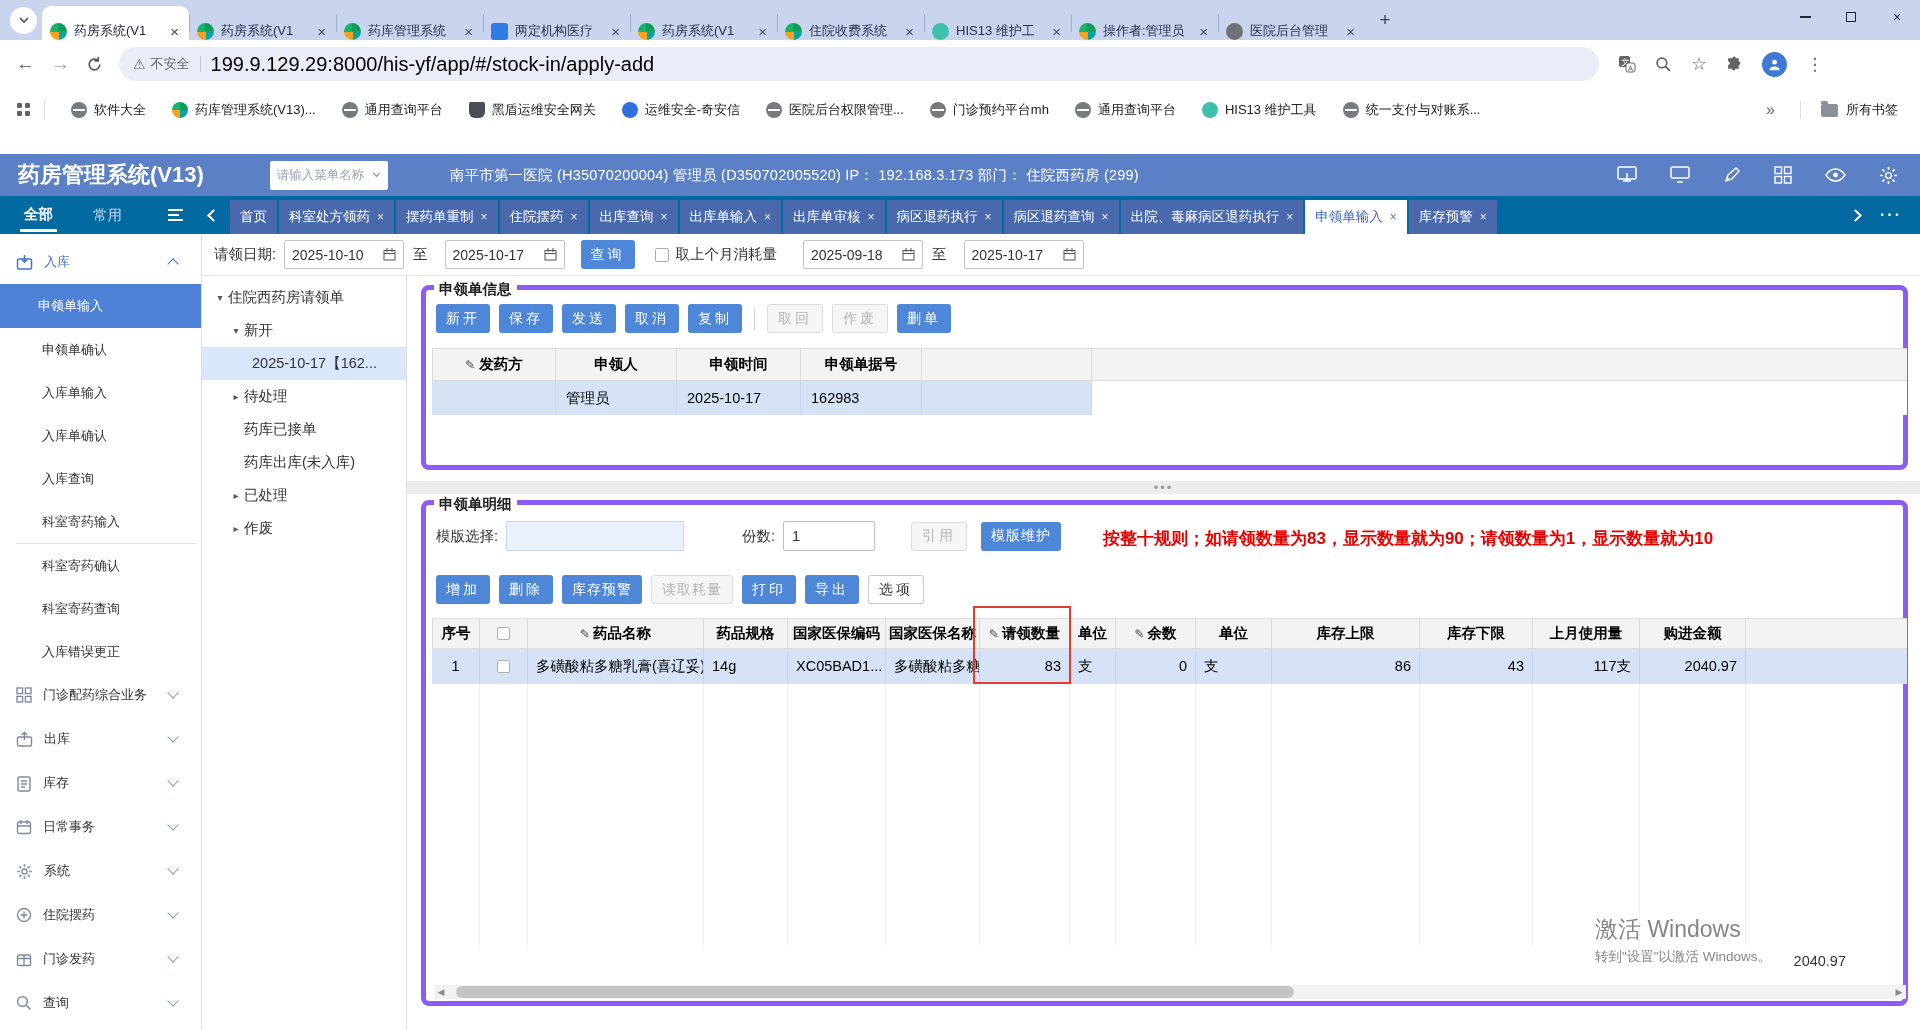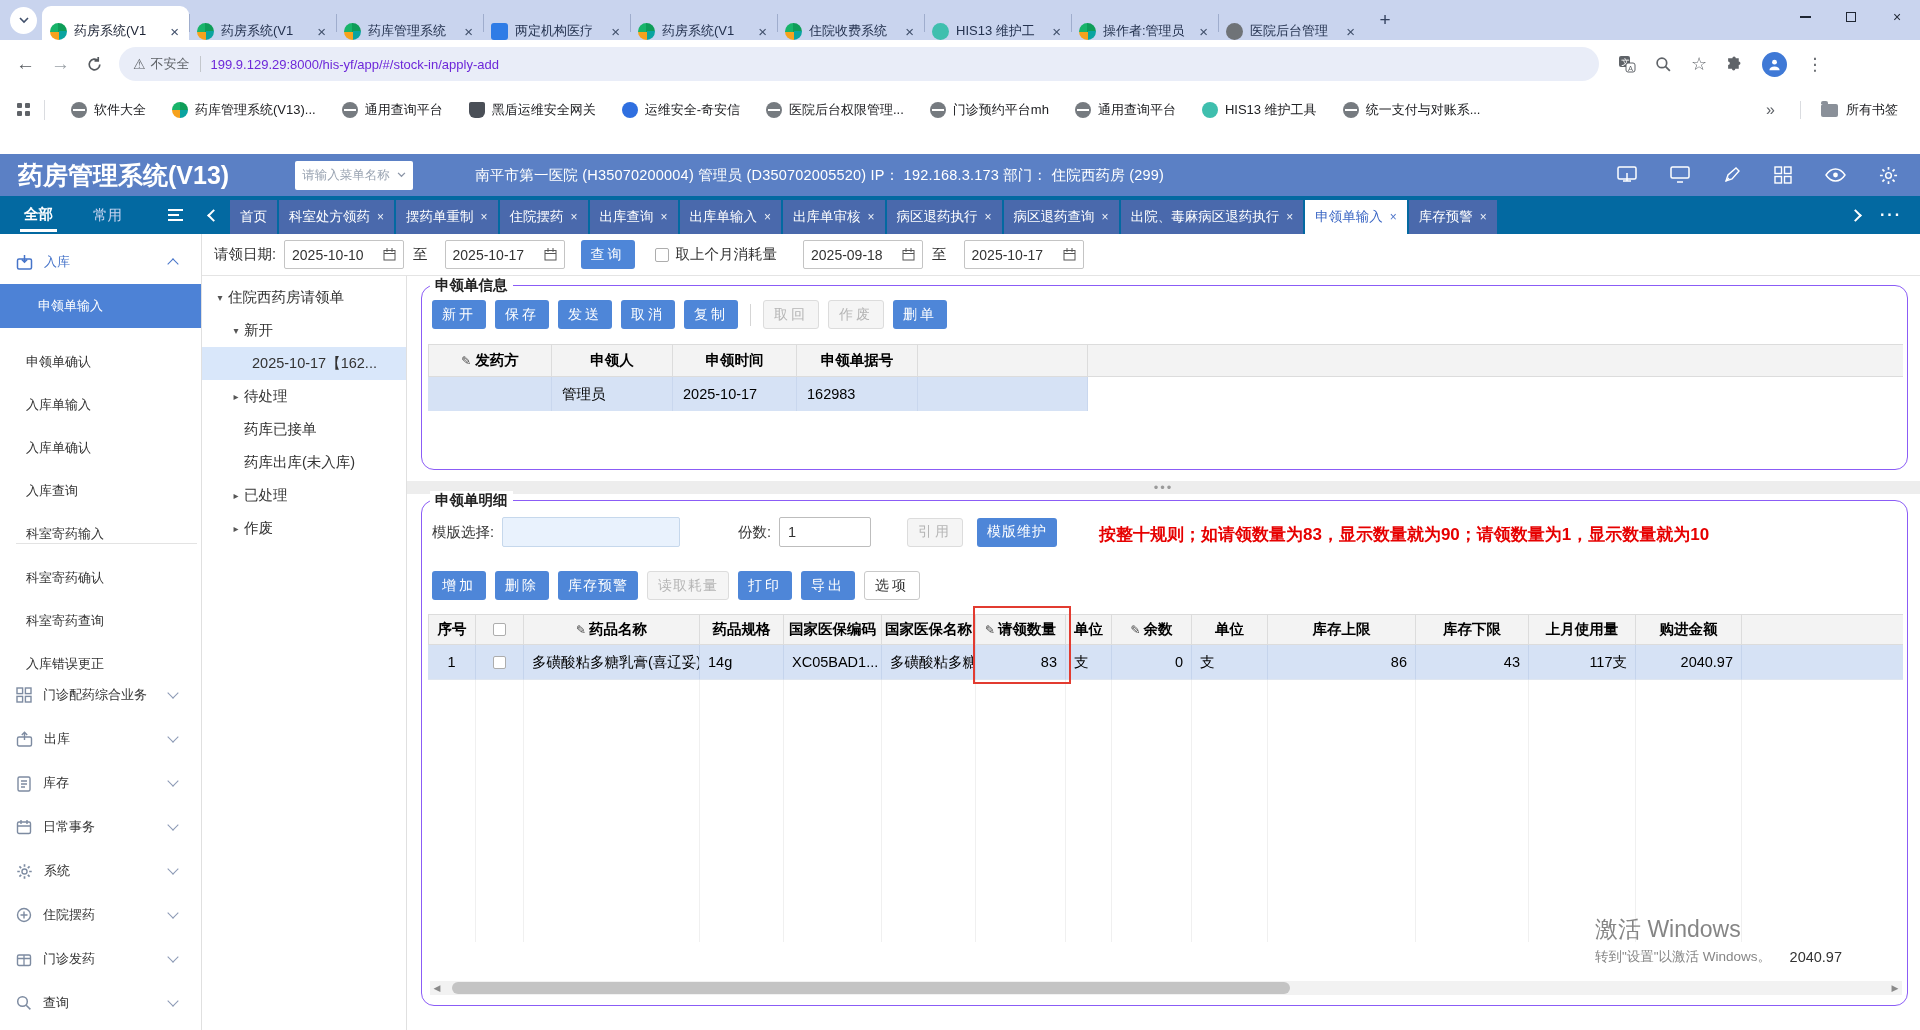--- a/index.html
+++ b/index.html
@@ -27,21 +27,21 @@
   .max-glyph { width:10px;height:10px;border:1.2px solid #1f2633; }
 
   
   .toolbar { position:absolute; left:0; top:40px; width:1920px; height:48px; background:#fff; display:flex; align-items:center; }
   .navic { font-size:19px; color:#55595e; margin-left:16px; }
   .navic.dim { color:#9aa0a6; }
   .omnibox { margin-left:16px; width:1480px; height:34px; background:#e9edf8; border-radius:17px; display:flex; align-items:center; padding:0 14px; }
   .sec { display:flex; align-items:center; color:#5f6368; font-size:13px; gap:5px; }
   .sec .warn { font-size:14px; }
   .odiv { width:1px; height:16px; background:#c3c7cc; margin:0 10px; }
-  .url { font-size:13px; color:#6d28d9; }
+  .url { font-size:20px; color:#000000; }
   .tbic { margin-left:19px; color:#5f6368; display:flex; align-items:center; }
   .avatar { width:25px;height:25px;border-radius:50%;background:#3f79d6;display:flex;align-items:center;justify-content:center; }
 
   
   .bookmarks { position:absolute; left:0; top:88px; width:1920px; height:44px; background:#fff; display:flex; align-items:center; font-size:13px; color:#202124; }
   .bm { display:flex; align-items:center; gap:7px; margin-left:26px; white-space:nowrap; }
   .bmfav { width:16px;height:16px;border-radius:50%;flex:0 0 16px; }
   .bmfav.globe { background:#767b80; position:relative; }
   .bmfav.globe::after { content:""; position:absolute; left:2px; top:7px; width:12px; height:1.5px; background:#fff; }
   .bmfav.swirl { background:conic-gradient(#0e9d58 0 90deg,#0aa4a0 90deg 180deg,#f6a21d 180deg 270deg,#18b46a 270deg 360deg); }
@@ -49,21 +49,21 @@
   .bmfav.shield-blue { background:#2f6fe0; }
   .bmfav.teal { background:#3fbfae; }
   .bmdivider { width:1px; height:20px; background:#dadce0; margin-left:12px; }
   .bm-more { margin-left:auto; color:#5f6368; font-size:16px; letter-spacing:1px; }
   .allbm { display:flex; align-items:center; gap:8px; margin:0 22px 0 24px; border-left:1px solid #dadce0; padding-left:20px; }
   .folder { width:17px; height:13px; border-radius:2px; background:#8a9099; position:relative; }
   .folder::before { content:""; position:absolute; left:0; top:-3px; width:7px; height:3px; border-radius:2px 2px 0 0; background:#8a9099; }
 
   
   .app-header { position:absolute; left:0; top:154px; width:1920px; height:42px; background:#5b80c5; display:flex; align-items:center; color:#fff; }
-  .app-title { font-size:25px; font-weight:bold; margin-left:18px; }
+  .app-title { font-size:22px; font-weight:bold; margin-left:18px; }
   .menu-search { margin-left:66px; width:118px; height:29px; background:#fff; border-radius:2px; display:flex; align-items:center; padding:0 7px; }
   .menu-search .ph { flex:1; font-size:12.5px; color:#9aa4b2; overflow:hidden; white-space:nowrap; }
   .org { margin-left:62px; font-size:14.5px; letter-spacing:.2px; }
   .hdr-icons { margin-left:auto; display:flex; align-items:center; gap:33px; padding-right:22px; }
 
   
   .tabstrip { position:absolute; left:0; top:196px; width:1920px; height:38px; background:#0369a1; display:flex; align-items:center; color:#fff; }
   .nav-all { position:relative; margin-left:16px; font-size:14.5px; font-weight:bold; height:38px; line-height:36px; padding:0 8px; }
   .nav-all::after { content:""; position:absolute; left:4px; right:4px; bottom:2px; height:3px; background:#fff; }
   .nav-common { margin-left:32px; font-size:14.5px; color:#c7d4f0; }
@@ -95,36 +95,36 @@
 
   
   .sidebar { position:absolute; left:0; top:234px; width:202px; height:796px; background:#fff; border-right:1px solid #e0e0e0; font-size:13px; color:#333; }
   .sgroup-head { height:44px; margin-top:6px; display:flex; align-items:center; color:#4674c9; position:relative; }
   .sgroup-head .gi { margin-left:16px; }
   .sgroup-head .gl { margin-left:11px; }
   .chev { width:8px; height:8px; border-right:1.6px solid #8b99b5; border-bottom:1.6px solid #8b99b5; position:absolute; right:24px; }
   .chev.up { transform:rotate(-135deg); border-color:#4674c9; top:20px; }
   .chev.down { transform:rotate(45deg); top:16px; }
   .side-sel { height:44px; background:#4d82d6; color:#fff; display:flex; align-items:center; padding-left:38px; }
-  .side-item { height:43px; display:flex; align-items:flex-end; padding-left:26px; }
+  .side-item { height:43px; display:flex; align-items:center; padding-left:42px; }
   .side-divider { height:1px; background:#e3e3e3; margin:0 4px 0 16px; }
   .sgroup { height:44px; display:flex; align-items:center; position:relative; }
   .sgroup .gi { margin-left:16px; }
   .sgroup .gl { margin-left:11px; white-space:nowrap; }
 
   
   .tree { position:absolute; left:202px; top:276px; width:205px; height:754px; background:#fff; border-right:1px solid #e0e0e0; font-size:14.5px; color:#333; padding-top:5px; }
   .tnode { height:33px; display:flex; align-items:center; white-space:nowrap; }
   .tnode .caret { width:16px; font-size:10px; color:#555; text-align:center; }
   .tnode.sel { background:#d9e7fa; }
   .ind1 { padding-left:10px; } .ind2 { padding-left:26px; } .ind3 { padding-left:50px; } .ind2t { padding-left:42px; }
 
   
   .main { position:absolute; left:407px; top:276px; width:1513px; height:754px; background:#fff; }
-  .fieldset { position:absolute; border:1px solid #8b5cf6; border-radius:13px; }
+  .fieldset { position:absolute; border:5px solid #8b5cf6; border-radius:8px; }
   .legend { position:absolute; top:-10px; left:8px; background:#fff; padding:0 5px; font-size:14.5px; font-weight:bold; color:#222; }
   .fs1 { left:14px; top:9px; width:1487px; height:185px; }
   .fs2 { left:14px; top:224px; width:1487px; height:506px; }
   .toolrow { position:absolute; left:10px; top:14px; display:flex; align-items:center; gap:9px; }
   .vsep { width:1px; height:22px; background:#d5d5d5; margin:0 3px; }
 
   .itable { position:absolute; left:6px; top:58px; width:1475px; font-size:14.5px; }
   .igrid { display:grid; grid-template-columns:124px 121px 124px 121px 170px 1fr; }
   .ih { height:33px; background:#f3f3f3; border-bottom:1px solid #dcdcdc; border-top:1px solid #dcdcdc; border-right:1px solid #dcdcdc; display:flex; align-items:center; justify-content:center; font-weight:bold; gap:4px; }
   .ih:first-child { border-left:1px solid #dcdcdc; }

